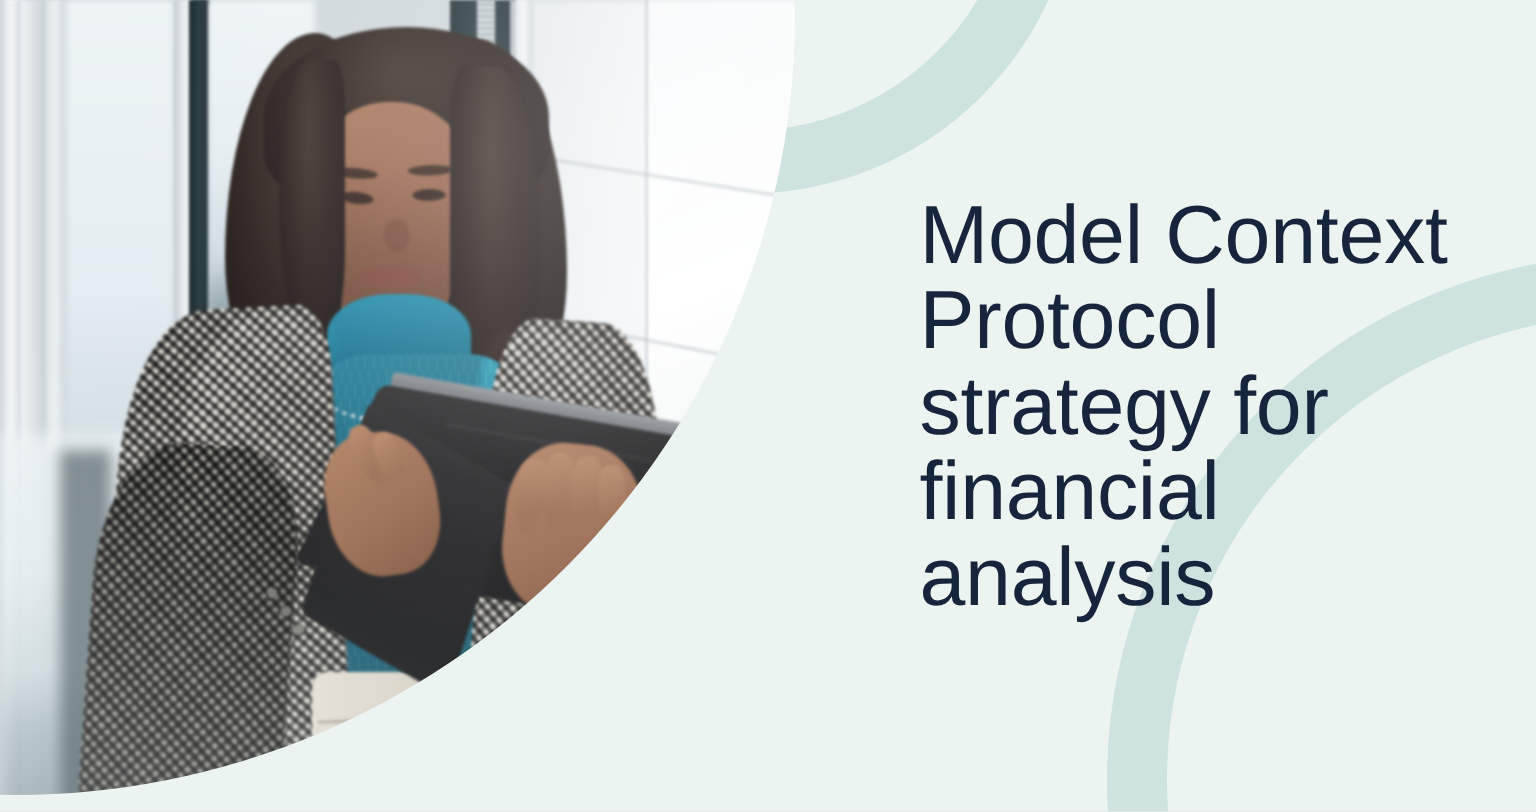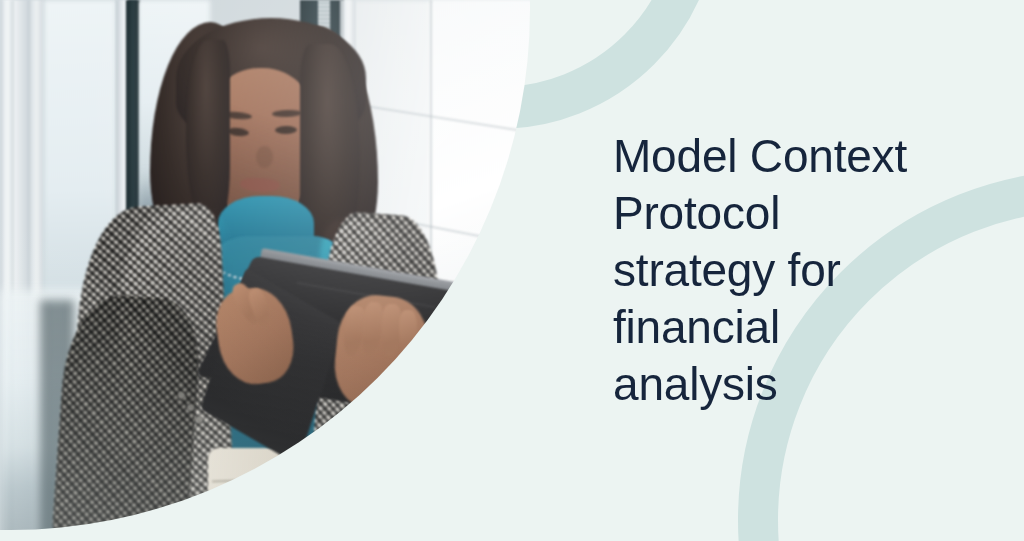--- a/index.html
+++ b/index.html
@@ -209,21 +209,21 @@
     pointer-events:none;
   }
 
   
   .headline {
     position:absolute;
     left:613px;
     top:128px;
     width:360px;
     color:#16253c;
-    font-size:46px;
+    font-size:55px;
     line-height:57px;
     letter-spacing:-0.2px;
     font-weight:400;
     white-space:pre-line;
   }
 </style>
 </head>
 <body>
 
 <div id="banner">

